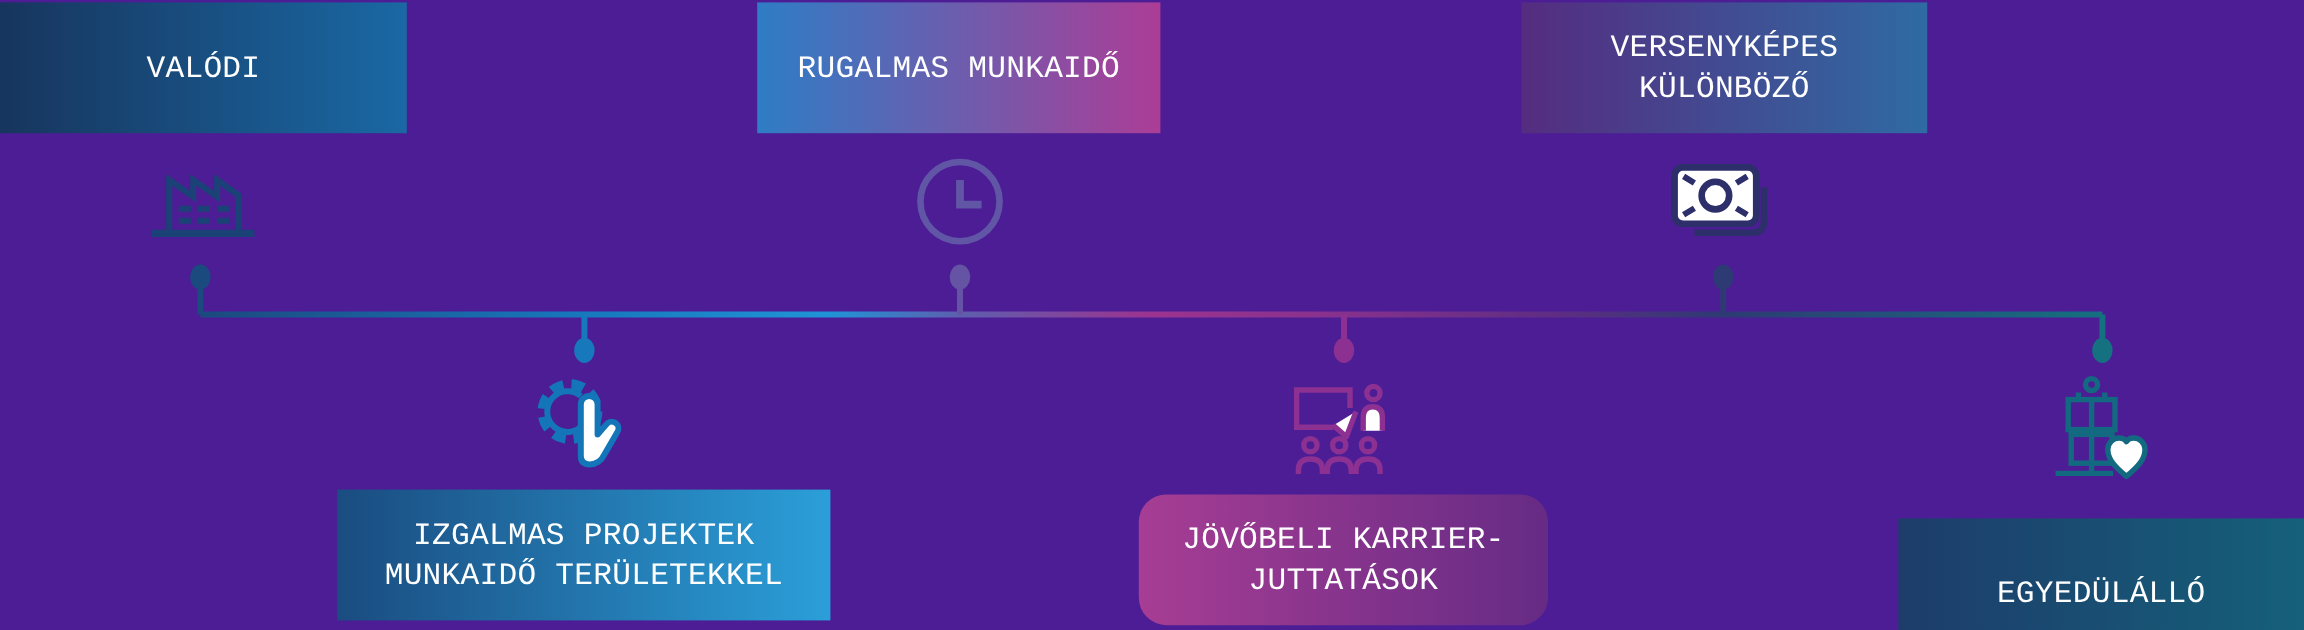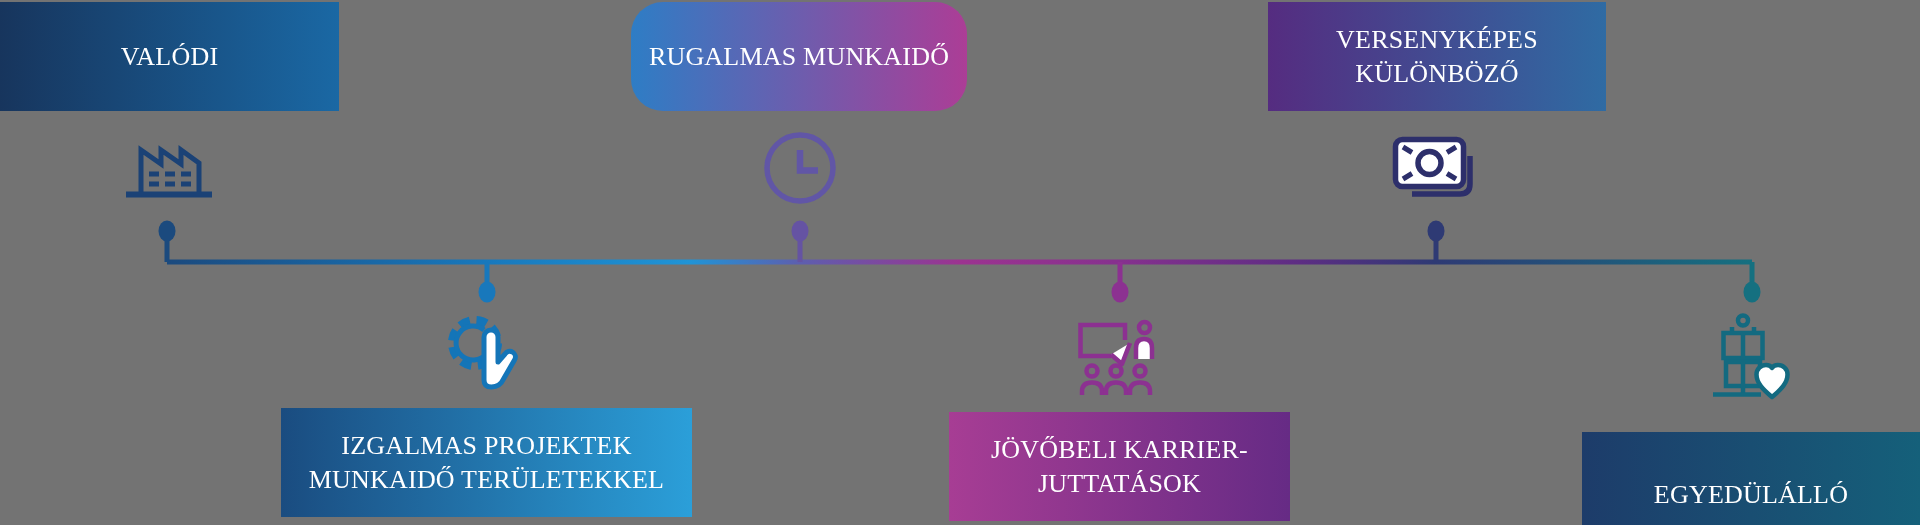--- a/index.html
+++ b/index.html
@@ -1,36 +1,36 @@
 <!DOCTYPE html>
 <html><head>
 <meta charset="utf-8">
 <style>
   html,body{margin:0;padding:0;background:#fff;}
   .stage{
-    position:relative;width:1920px;height:525px;background:#737373;overflow:hidden;
-    font-family:Liberation Serif, serif;
+    position:relative;width:1920px;height:525px;background:#4c1d95;overflow:hidden;
+    font-family:Liberation Mono, monospace;
   }
   .bbox{
     position:absolute;display:flex;flex-direction:column;align-items:center;justify-content:center;
     background:linear-gradient(90deg,var(--g1),var(--g2));
     color:#fff;text-align:center;
   }
   .bbox .line{
     display:block;font-size:26px;line-height:34px;font-weight:400;letter-spacing:.2px;
     white-space:nowrap;
   }
   .bbox .line:empty{display:none;}
   
   .box-real{left:0;top:2px;width:339px;height:109px;}
-  .box-flex{left:631px;top:2px;width:336px;height:109px;border-radius:32px;}
+  .box-flex{left:631px;top:2px;width:336px;height:109px;}
   .box-comp{left:1268px;top:2px;width:338px;height:109px;}
   
   .box-proj{left:281px;top:408px;width:411px;height:109px;}
-  .box-career{left:949px;top:412px;width:341px;height:109px;}
+  .box-career{left:949px;top:412px;width:341px;height:109px;border-radius:23px;}
   .box-culture{left:1582px;top:432px;width:338px;height:126px;}
   .icon{position:absolute;}
   .icon svg{display:block;}
   .timeline-svg{position:absolute;left:0;top:0;}
 </style>
 </head>
 <body>
 
 <div class="stage">
 

